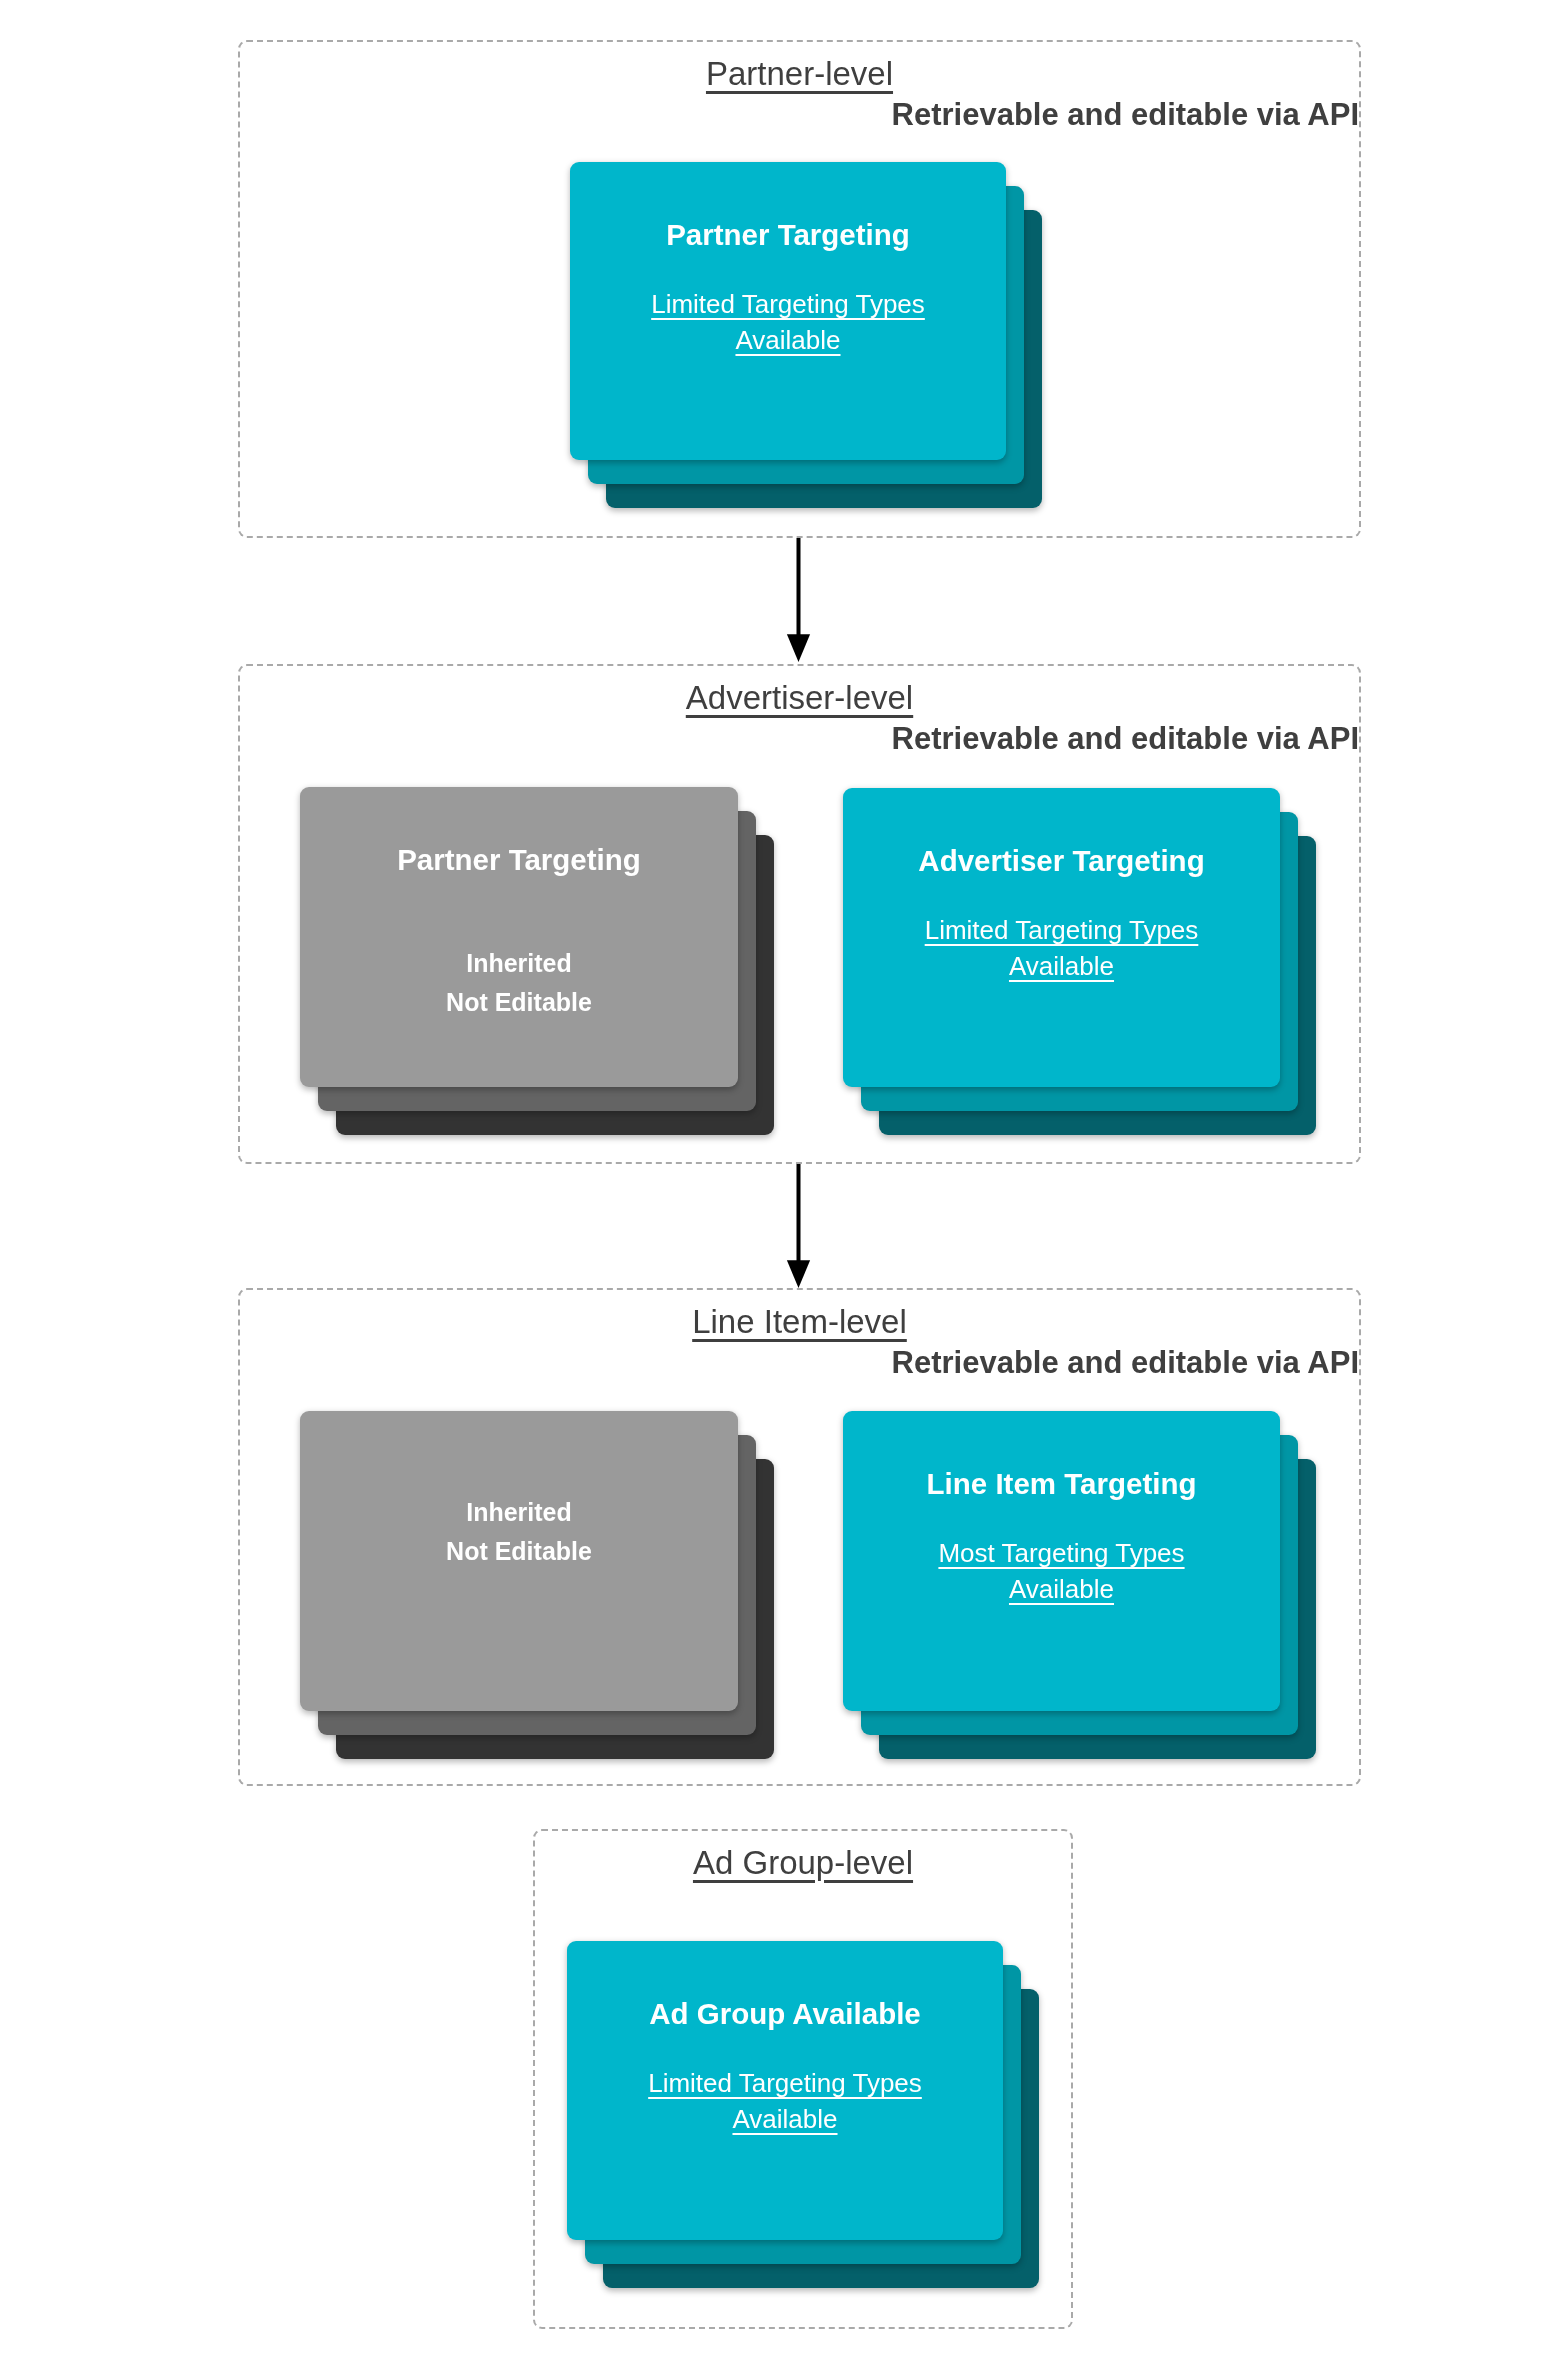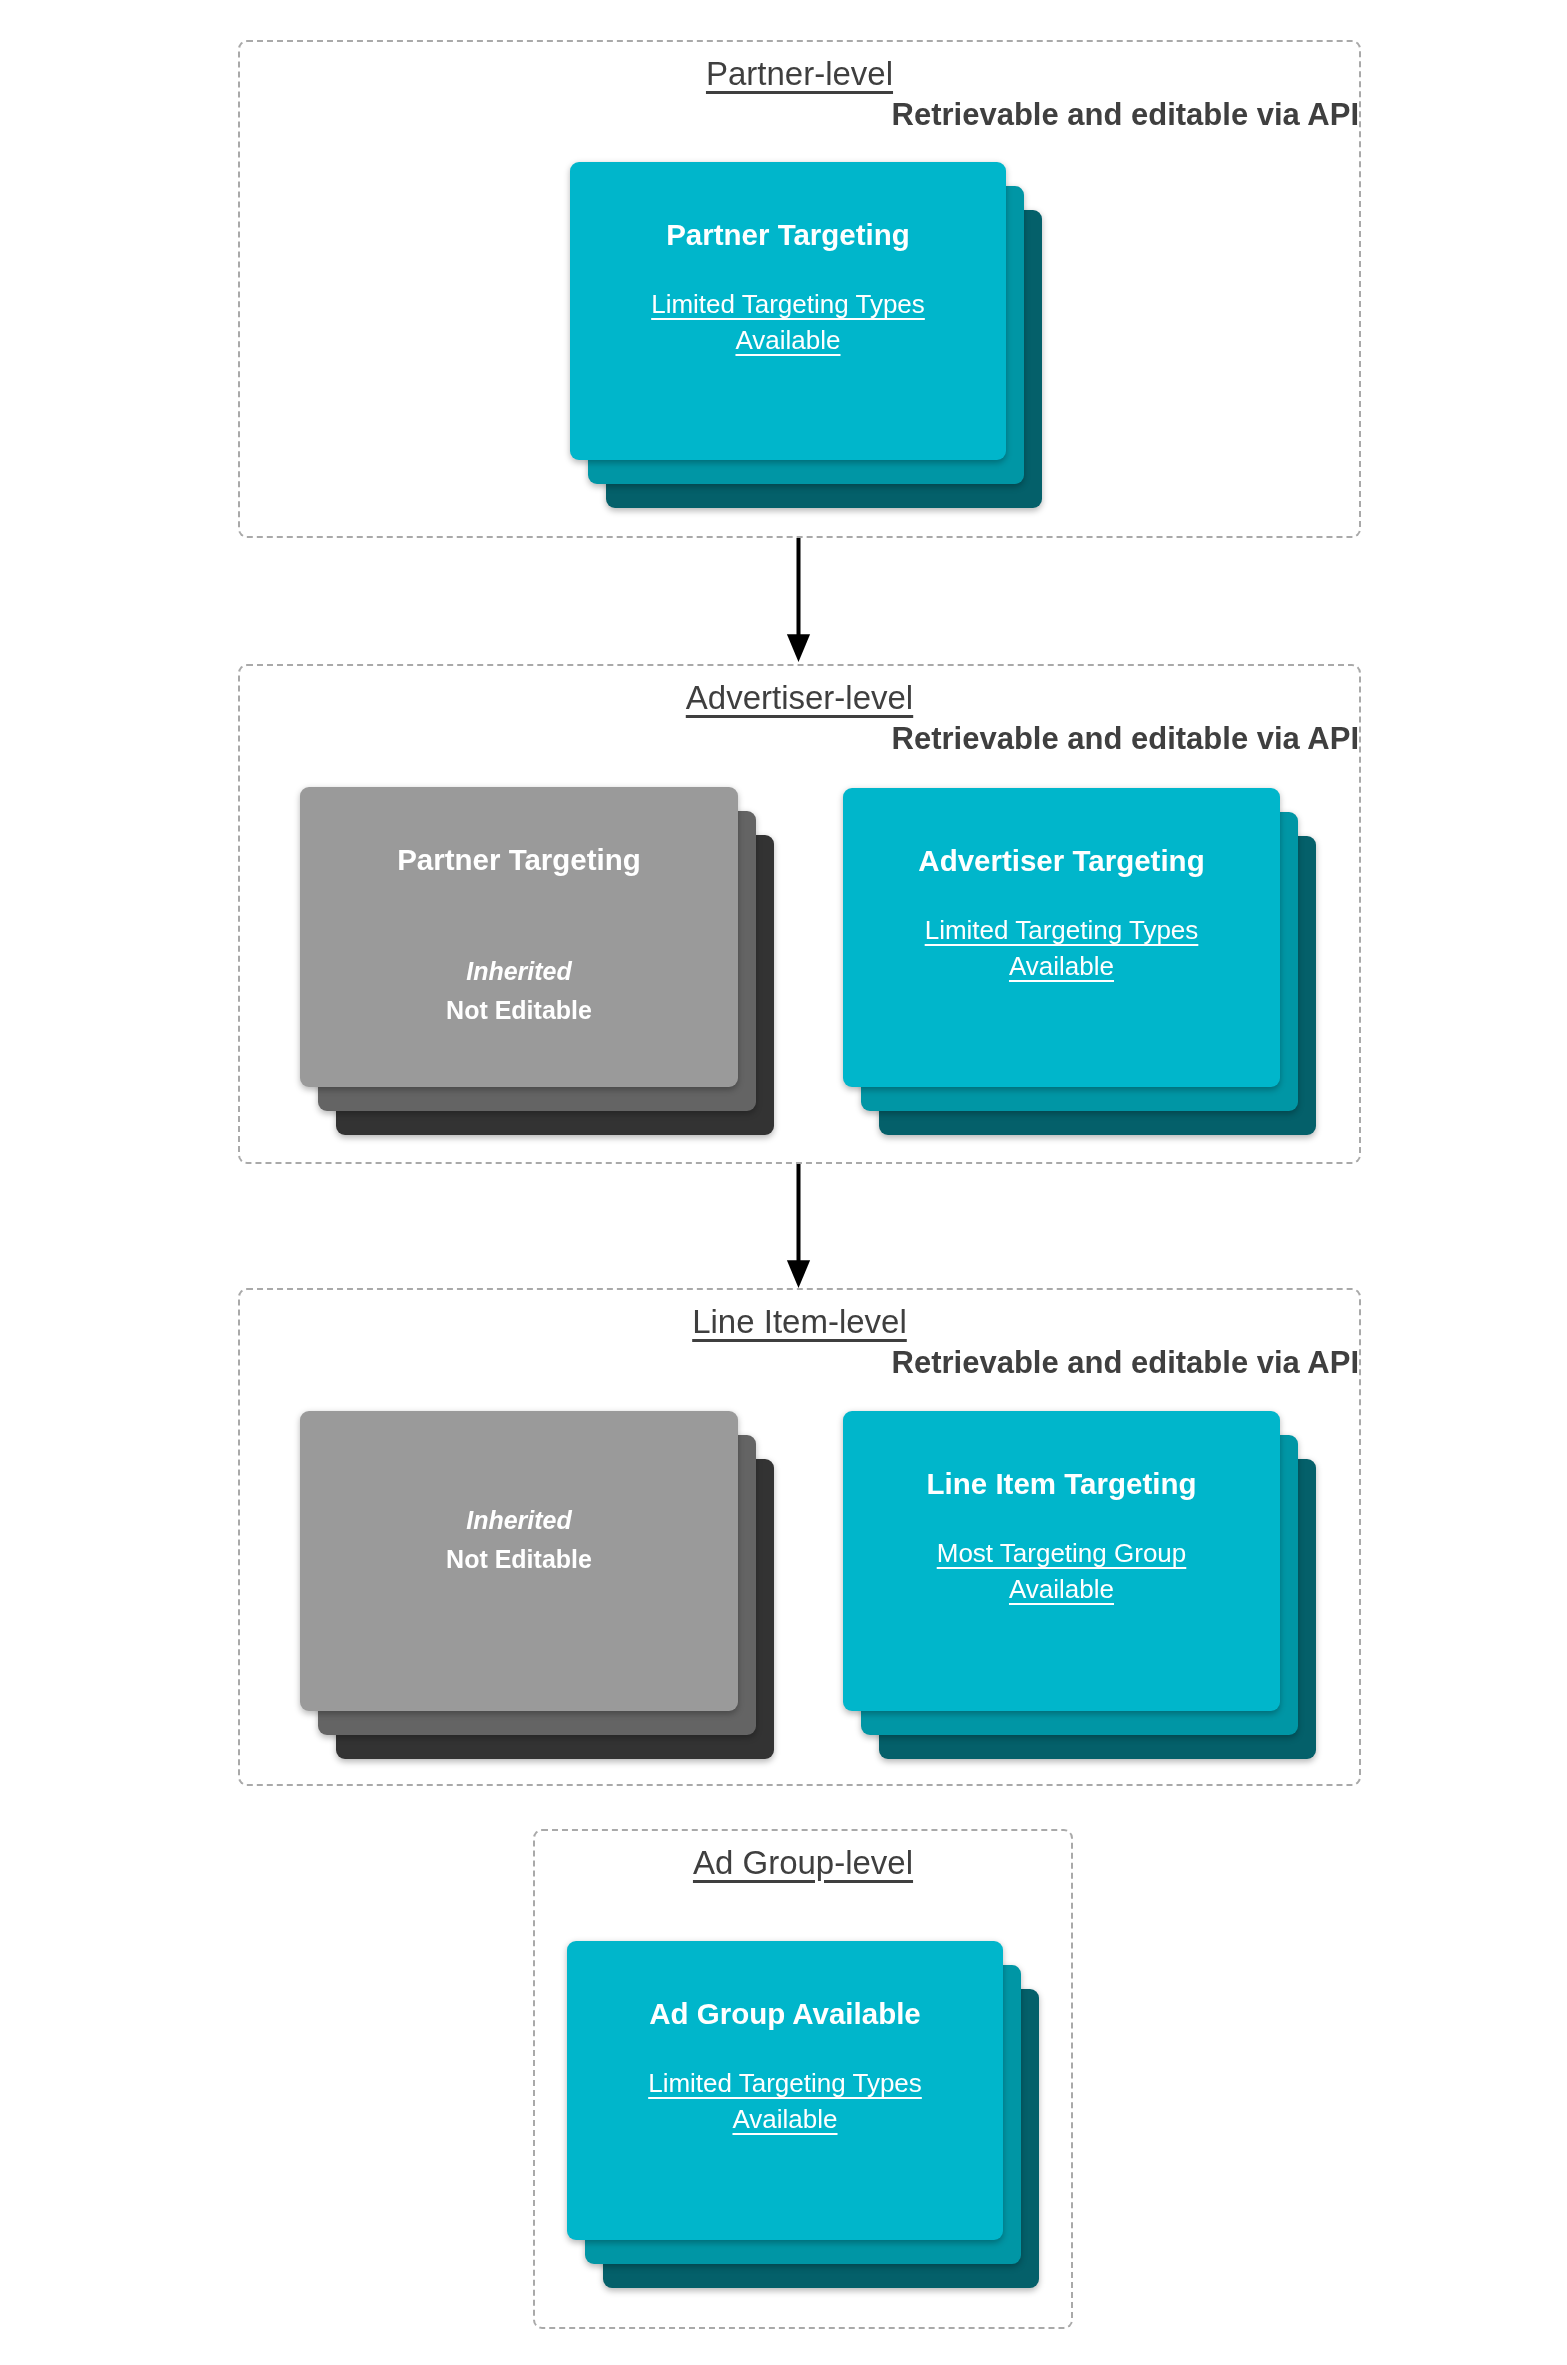--- a/index.html
+++ b/index.html
@@ -74,21 +74,21 @@
     font-weight:500;
     text-decoration:underline;
     text-decoration-thickness:1.8px;
     text-underline-offset:5.4px;
   }
   .card-line{
     font-size:25px;
     line-height:39px;
     font-weight:700;
   }
-  .card-line.first{margin-top:36px;font-style:italic;}
+  .card-line.first{margin-top:28px;}
   .arrow{position:absolute;}
 </style>
 </head>
 <body>
 
 <div class="canvas">
 
   <section class="panel" style="left:238px;top:40px;width:1123px;height:498px">
     <h2 class="panel-title">Partner-level</h2>
     <h3 class="panel-subtitle">Retrievable and editable via API</h3>
@@ -147,21 +147,21 @@
         <div class="card-line first">Inherited</div>
         <div class="card-line">Not Editable</div>
       </div>
     </div>
 
     <div class="stack teal" style="left:603px;top:121px;width:437px;height:300px">
       <div class="layer l3"></div>
       <div class="layer l2"></div>
       <div class="card">
         <div class="card-title">Line Item Targeting</div>
-        <div class="card-sub">Most Targeting Group Available</div>
+        <div class="card-sub">Most Targeting Types Available</div>
       </div>
     </div>
   </section>
 
   <section class="panel" style="left:533px;top:1829px;width:540px;height:500px">
     <h2 class="panel-title">Ad Group-level</h2>
     <div class="stack teal" style="left:32px;top:110px;width:436px;height:299px">
       <div class="layer l3"></div>
       <div class="layer l2"></div>
       <div class="card">

